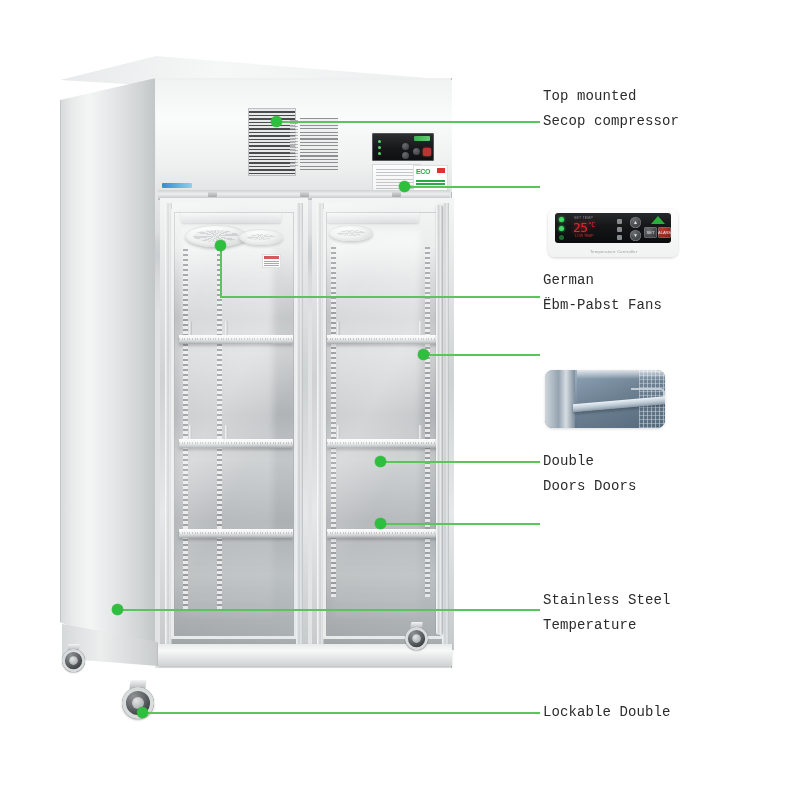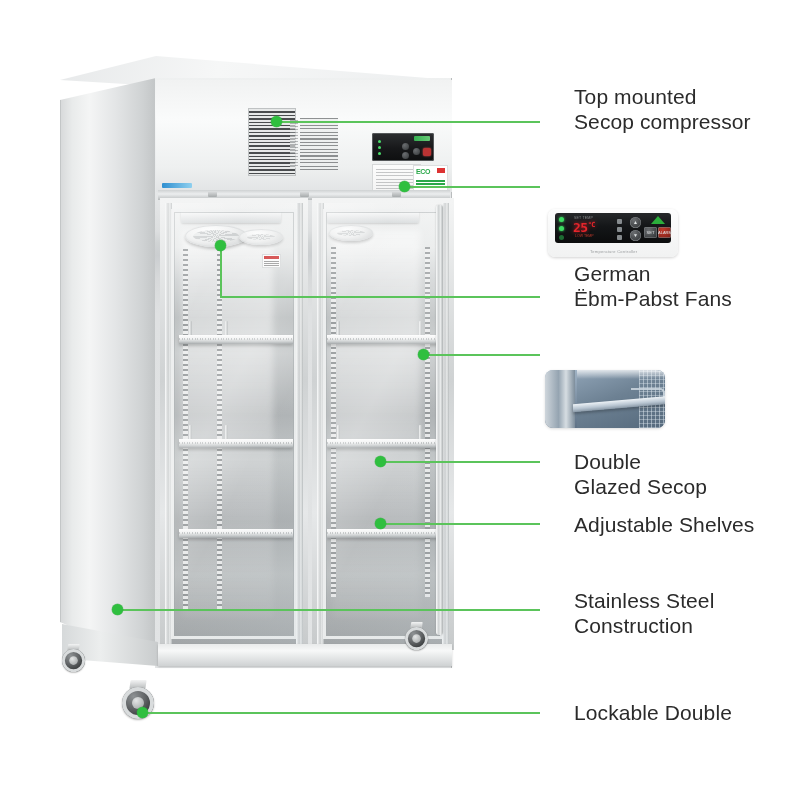--- a/index.html
+++ b/index.html
@@ -13,28 +13,27 @@
     font-family: "Liberation Sans", sans-serif;
     position: relative;
     overflow: hidden;
     -webkit-font-smoothing: antialiased;
   }
   #stage { position: absolute; inset: 0; width: 800px; height: 800px; }
 
   
   .callout-label {
     position: absolute;
-    font-family: Liberation Sans, sans-serif;
-    font-size: 21px;
+    font-family: Liberation Mono, monospace;
+    font-size: 14px;
     line-height: 25px;
     color: #2b2b2b;
     letter-spacing: 0.1px;
     white-space: pre-line;
     font-weight: 400;
-    margin-left: 31px;
   }
 
   
   .leader { position: absolute; background: #5bc45b; }
   .leader.h { height: 2px; }
   .leader.v { width: 2px; }
   .dot {
     position: absolute;
     width: 11px; height: 11px;
     border-radius: 50%;
@@ -314,21 +313,21 @@
     background: linear-gradient(180deg,#26282a 0%,#141618 45%,#0b0c0d 100%);
     border-radius:3px;
   }
   .cp-leds { position:absolute; left:4px; top:4px; width:7px; height:23px; }
   .cp-leds s { display:block; width:5px;height:5px;border-radius:50%;background:#3ddc62;
                margin-bottom:4px; box-shadow:0 0 3px #3ddc62; }
   .cp-leds s.dim{ background:#1d6b32; box-shadow:none;}
   .cp-temp {
     position:absolute; left:18px; top:7px;
     color:#e5252b; font-family:"DejaVu Sans Mono", monospace;
-    font-size:13px; font-weight:700; letter-spacing:-.5px;
+    font-size:13px; font-weight:400; letter-spacing:-.5px;
     text-shadow: 0 0 4px rgba(229,37,43,.85);
   }
   .cp-temp .u { font-size:7px; vertical-align:super; }
   .cp-sub {
     position:absolute; left:19px; top:3px; font-size:3.5px; color:#8a8d8f;
     letter-spacing:.2px;
   }
   .cp-sub2 { position:absolute; left:20px; top:21px; font-size:3.5px; color:#c0392b; }
   .cp-ico { position:absolute; width:5px; height:5px; background:#9aa0a3; border-radius:1px; opacity:.85; }
   .cp-btn {
@@ -540,27 +539,26 @@
   <div class="leader h" style="left:121px; top:609px; width:419px;"></div>
   <div class="dot" style="left:112px; top:604px;"></div>
 
   <div class="leader h" style="left:146px; top:712px; width:394px;"></div>
   <div class="dot" style="left:137px; top:707px;"></div>
 
   <div class="callout-label" style="left:543px; top:84px;">Top mounted
 Secop compressor</div>
 
 
-  <div class="callout-label" style="left:543px; top:261px;">German
+  <div class="callout-label" style="left:543px; top:268px;">German
 Ëbm-Pabst Fans</div>
 
 
   <div class="callout-label" style="left:543px; top:449px;">Double
-Glazed Secop</div>
-
-  <div class="callout-label" style="left:543px; top:512px;">Adjustable Shelves</div>
+Doors Doors</div>
+
 
   <div class="callout-label" style="left:543px; top:588px;">Stainless Steel
-Construction</div>
+Temperature</div>
 
   <div class="callout-label" style="left:543px; top:700px;">Lockable Double</div>
 
 </div>
 
 </body></html>

